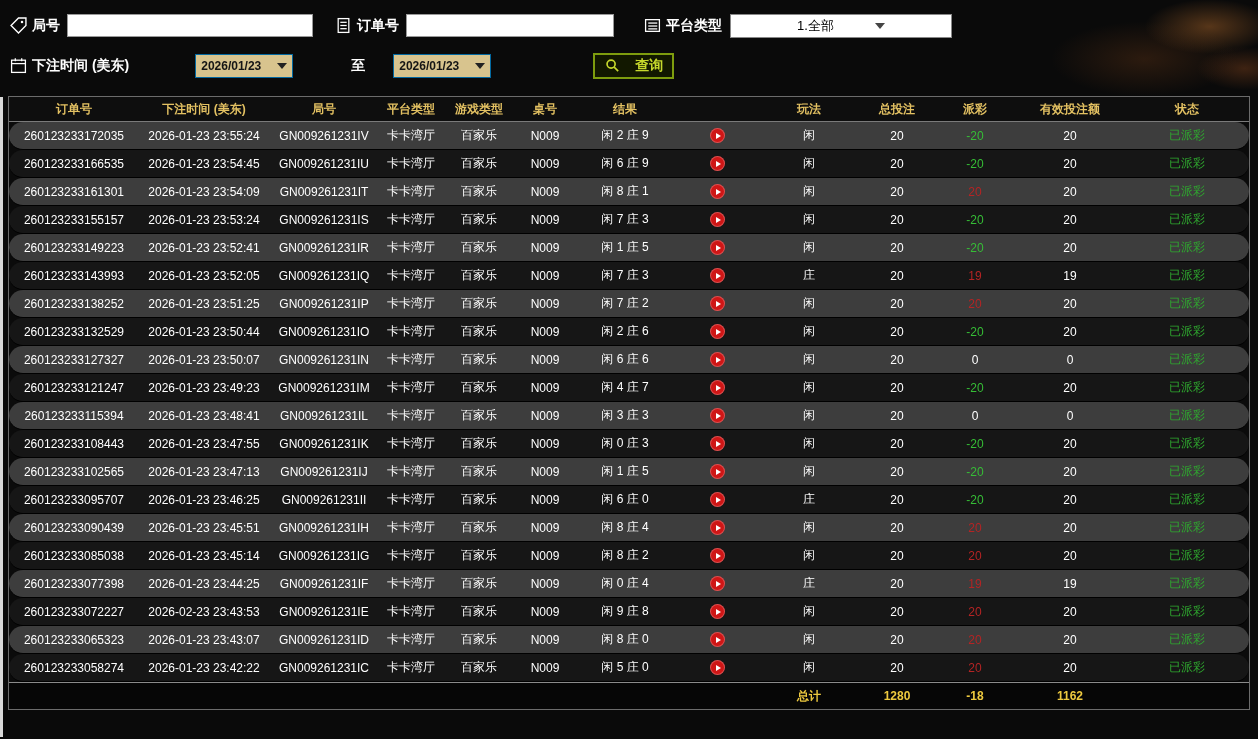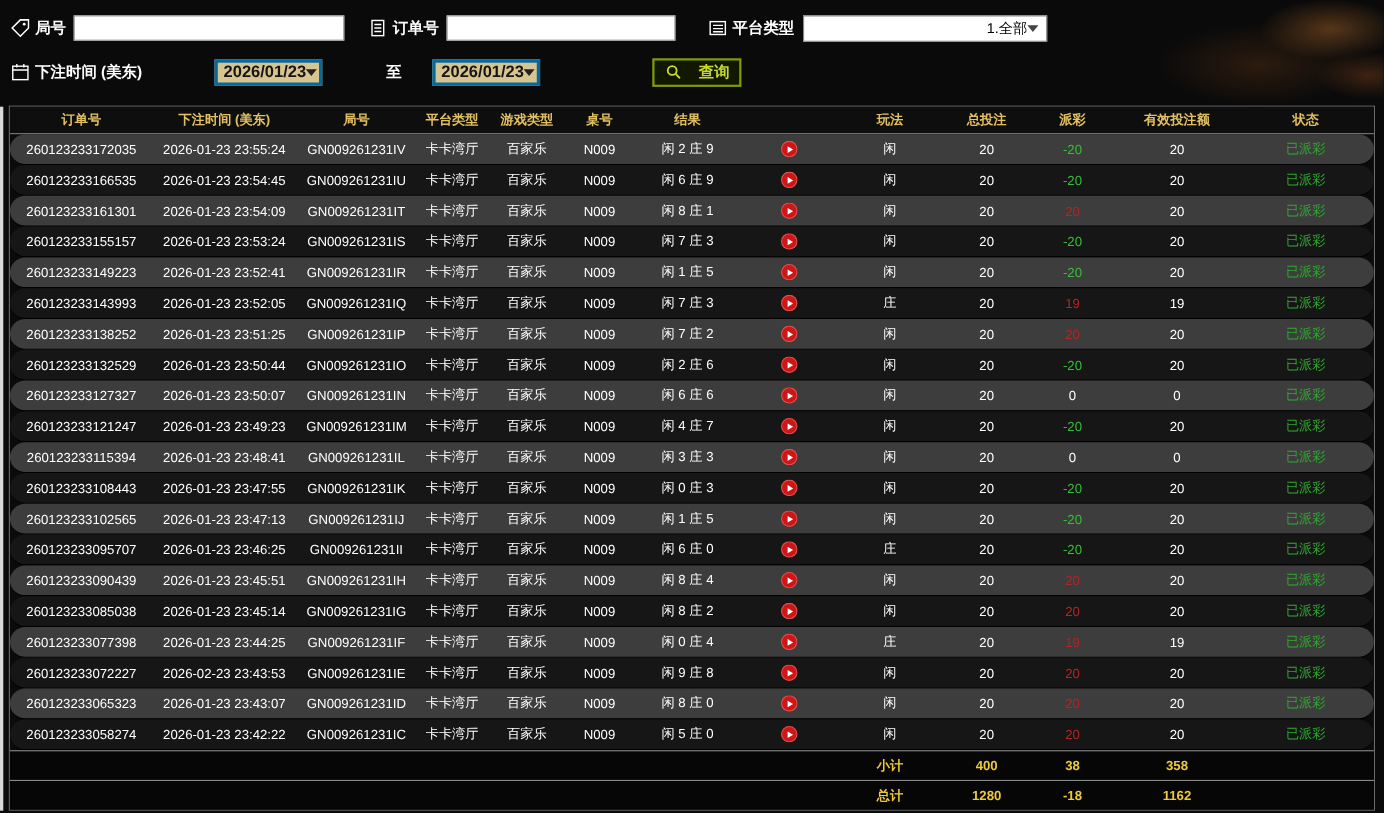--- a/index.html
+++ b/index.html
@@ -31,27 +31,27 @@
   .txt-input {
     height:23px; border:1px solid #999; background:#fff; margin-left:7px;
     font-size:13px; padding:0 4px; color:#000; font-family:inherit; outline:none;
   }
   .w-round { width:246px; }
   .w-order { width:208px; }
   .ml2 { margin-left:22px; }
   .ml3 { margin-left:30px; }
   .select-box {
     width:222px; height:24px; background:#fff; color:#000; margin-left:8px;
-    display:flex; align-items:center; justify-content:flex-end;
-    padding:0 7px; font-size:13px; cursor:pointer; border:1px solid #888;
+    display:flex; align-items:center; justify-content:center;
+    padding:0 7px; font-size:13px; cursor:pointer; border:1px solid #888;gap:41px;
   }
   .caret { width:0; height:0; border-left:5px solid transparent; border-right:5px solid transparent; border-top:6px solid #444; }
   .date-box {
-    width:98px; height:24px; background:#d8c48e; border:3px solid #0369a1;
-    color:#151515; font-weight:bold; font-size:15px;
+    width:98px; height:24px; background:#d8c48e; border:1px solid #0369a1;
+    color:#151515; font-weight:bold; font-size:12px;
     display:flex; align-items:center; justify-content:space-between;
     padding:0 5px; cursor:pointer;
   }
   .date-box .caret { border-top-color:#222; }
   .d1 { margin-left:66px; }
   .d2 { margin-left:28px; }
   .to-label { font-size:14px; font-weight:bold; margin-left:58px; }
   .query-btn {
     display:inline-flex; align-items:center; gap:14px; height:26px; padding:0 9px;
     background:#121800; border:2px solid #7e9d0e; color:#c6d92c;
@@ -562,26 +562,20 @@
     </div>
     <div class="td">闲</div>
     <div class="td">20</div>
     <div class="td payout pay-pos">20</div>
     <div class="td">20</div>
     <div class="td c-status">已派彩</div>
   </div>
     </div>
 
   <div class="tr tfoot">
-    <div class="td f-label">小计</div>
-    <div class="td f-bet">400</div>
-    <div class="td f-pay">38</div>
-    <div class="td f-valid">358</div>
-  </div>
-  <div class="tr tfoot">
     <div class="td f-label">总计</div>
     <div class="td f-bet">1280</div>
     <div class="td f-pay">-18</div>
     <div class="td f-valid">1162</div>
   </div>
 </div>
 
 <div class="left-strip"></div>
 
 </body></html>

